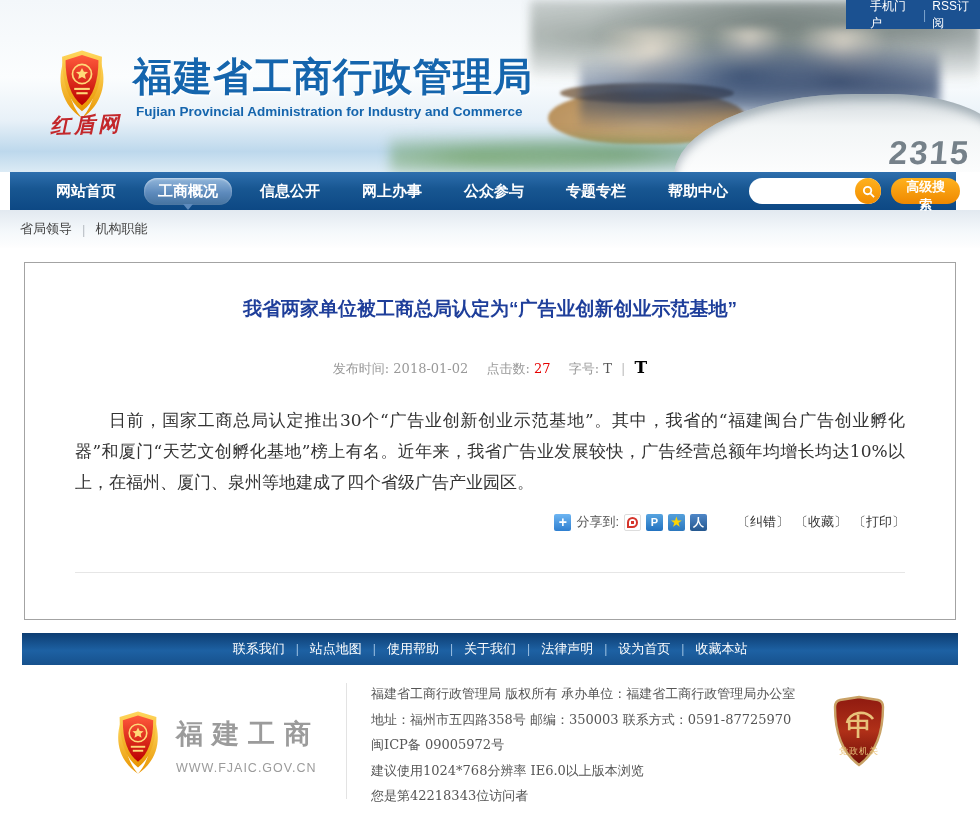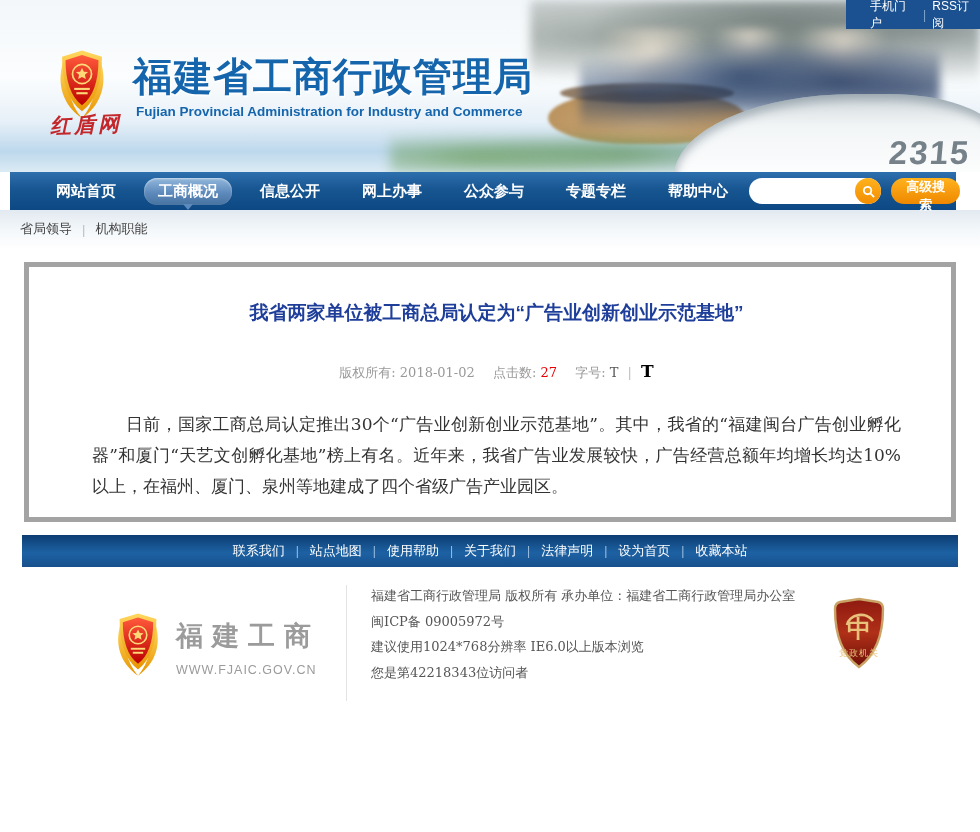--- a/index.html
+++ b/index.html
@@ -77,22 +77,22 @@
 
   
   .subnav{height:38px;display:flex;align-items:center;padding-left:20px;
     background:linear-gradient(180deg,#e2e9f0 0%,#f4f8fb 55%,#fefefe 100%);
     font-size:13px;color:#444;}
   .subnav .s-item{cursor:pointer;}
   .subnav .s-sep{color:#b9bec4;margin:0 10px;}
 
   
   .content-wrap{background:#fff;}
-  .article-box{margin:14px 24px 13px;height:260px;border:5px solid #a3a3a3;background:#fff;
-    box-sizing:border-box;overflow:hidden;padding-left:13px;}
+  .article-box{margin:14px 24px 13px;height:358px;border:1px solid #a3a3a3;background:#fff;
+    box-sizing:border-box;overflow:hidden;}
   .article-title{margin-top:34px;text-align:center;font-size:19px;font-weight:bold;color:#1e3e9a;
     height:24px;line-height:24px;}
   .article-meta{margin-top:36px;text-align:center;font-size:13px;color:#999;height:18px;
     font-family:"DejaVu Serif",serif;}
   .article-meta .m-val{color:#999;margin-right:14px;}
   .article-meta .m-hits{color:#e60000;margin-right:14px;}
   .article-meta .t-small{color:#555;font-size:13px;cursor:pointer;}
   .article-meta .t-bar{color:#bbb;margin:0 5px;}
   .article-meta .t-large{color:#000;font-size:17px;font-weight:bold;cursor:pointer;}
   .article-body{margin:30px 50px 1px;font-size:17px;color:#333;line-height:31px;
@@ -212,21 +212,21 @@
     <span class="s-item">省局领导</span>
     <span class="s-sep">|</span>
     <span class="s-item">机构职能</span>
   </div>
 
   <div class="content-wrap">
     <div class="article-box">
       <div class="article-title">我省两家单位被工商总局认定为“广告业创新创业示范基地”</div>
 
       <div class="article-meta">
-        <span>版权所有:</span>
+        <span>发布时间:</span>
         <span class="m-val">2018-01-02</span>
         <span>点击数:</span>
         <span class="m-hits">27</span>
         <span>字号:</span>
         <span class="t-small">T</span>
         <span class="t-bar">|</span>
         <span class="t-large">T</span>
       </div>
 
       <div class="article-body">日前，国家工商总局认定推出30个“广告业创新创业示范基地”。其中，我省的“福建闽台广告创业孵化器”和厦门“天艺文创孵化基地”榜上有名。近年来，我省广告业发展较快，广告经营总额年均增长均达10%以上，在福州、厦门、泉州等地建成了四个省级广告产业园区。</div>
@@ -282,20 +282,21 @@
       <div class="f-logo-text">
         <div class="f-logo-name">福建工商</div>
         <div class="f-logo-url">WWW.FJAIC.GOV.CN</div>
       </div>
     </div>
 
     <div class="f-divider"></div>
 
     <div class="f-info">
       <div>福建省工商行政管理局 版权所有 承办单位：福建省工商行政管理局办公室</div>
+      <div>地址：福州市五四路358号 邮编：350003 联系方式：0591-87725970</div>
       <div>闽ICP备 09005972号</div>
       <div>建议使用1024*768分辨率 IE6.0以上版本浏览</div>
       <div>您是第42218343位访问者</div>
     </div>
 
     <div class="f-badge">
       <svg width="52" height="72" viewBox="0 0 52 72">
         <defs>
           <linearGradient id="bdg" x1="0" y1="0" x2="0" y2="1">
             <stop offset="0" stop-color="#8f1a10"></stop>

